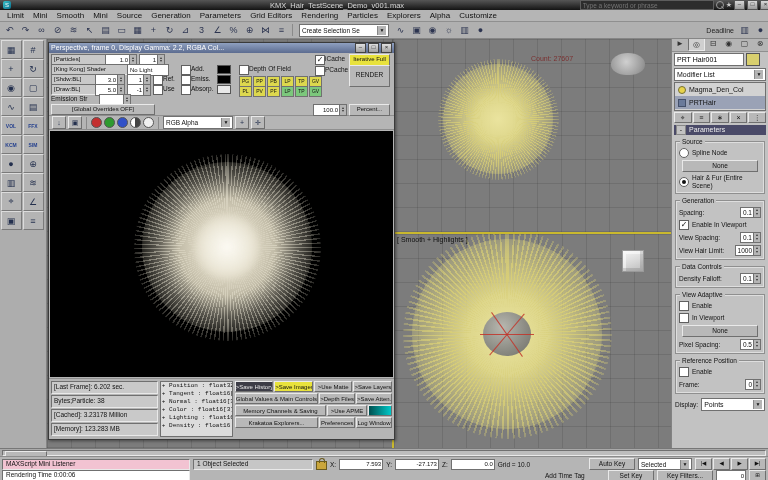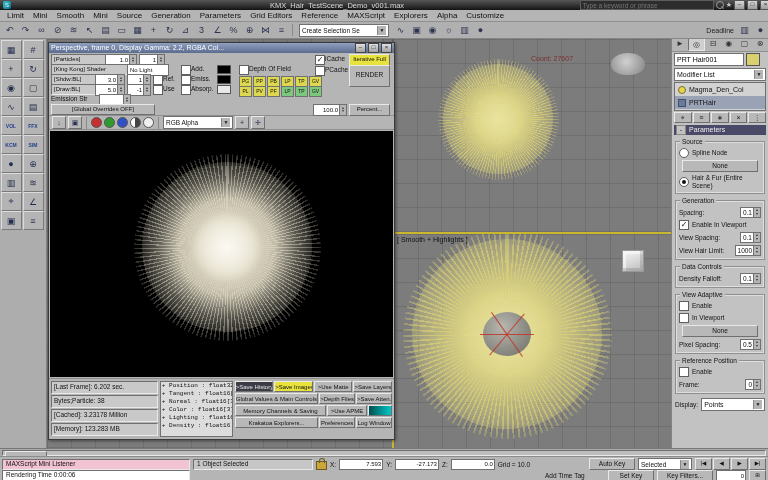--- a/index.html
+++ b/index.html
@@ -196,22 +196,22 @@
 
   <div id="menubar">
       <span class="menu-item">Limit</span>
       <span class="menu-item">Mini</span>
       <span class="menu-item">Smooth</span>
       <span class="menu-item">Mini</span>
       <span class="menu-item">Source</span>
       <span class="menu-item">Generation</span>
       <span class="menu-item">Parameters</span>
       <span class="menu-item">Grid Editors</span>
-      <span class="menu-item">Reference</span>
-      <span class="menu-item">MAXScript</span>
+      <span class="menu-item">Rendering</span>
+      <span class="menu-item">Particles</span>
       <span class="menu-item">Explorers</span>
       <span class="menu-item">Alpha</span>
       <span class="menu-item">Customize</span>
     </div>
 
   <div id="toolbar">
     <span style="display:flex;gap:1px">
         <span class="tbicon">↶</span>
         <span class="tbicon">↷</span>
         <span class="tbicon">∞</span>

